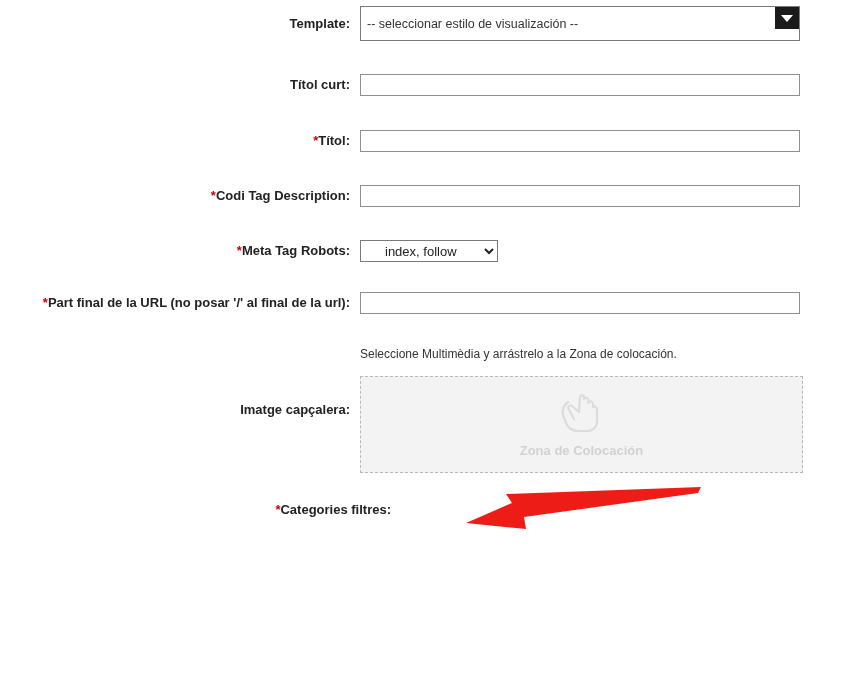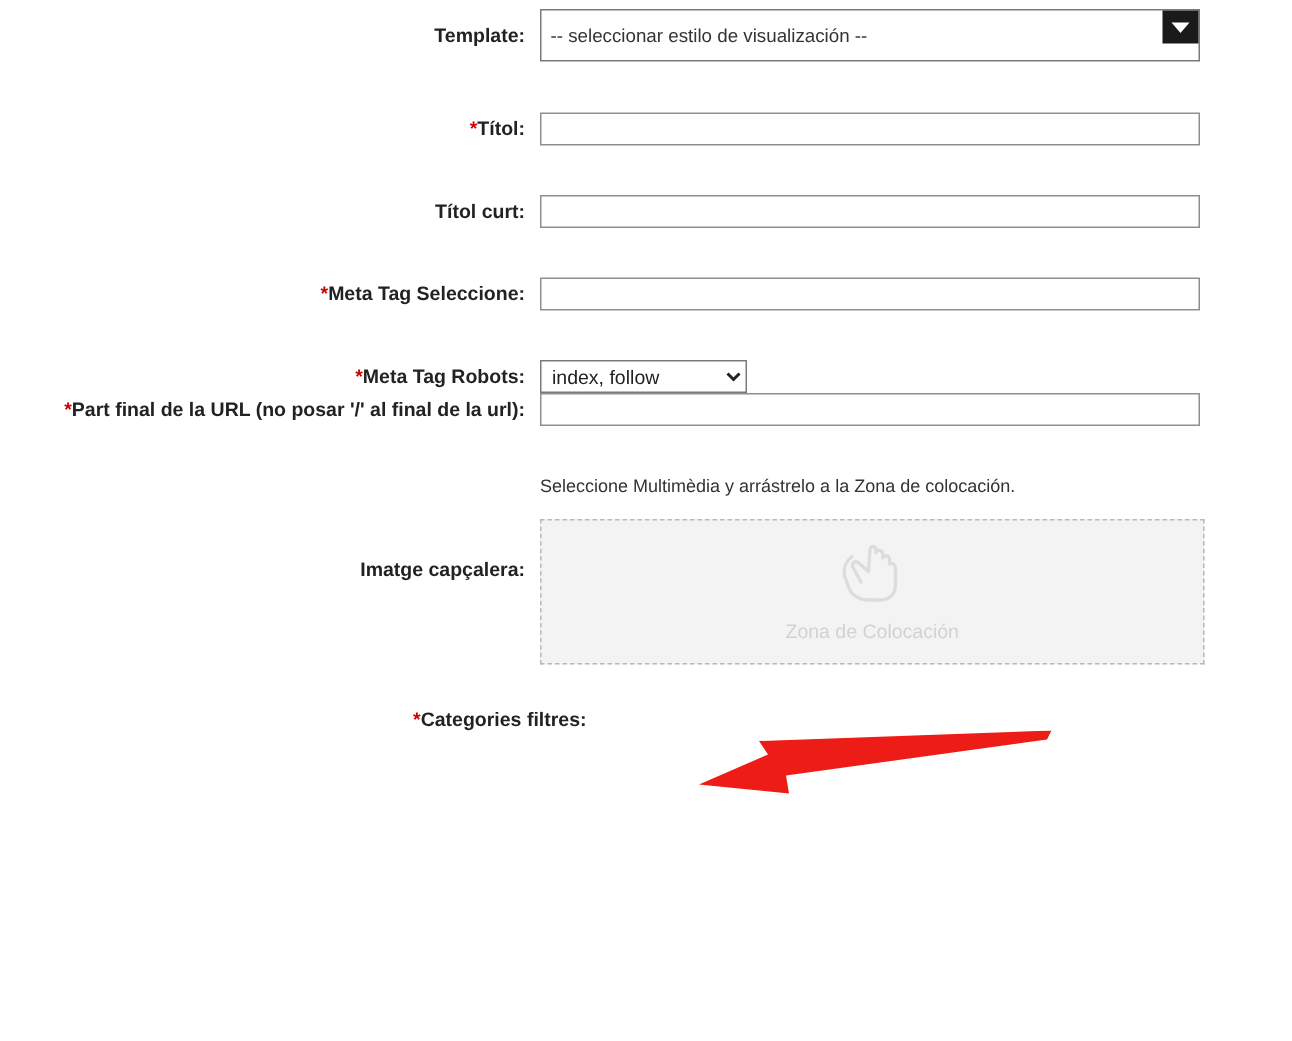--- a/index.html
+++ b/index.html
@@ -91,21 +91,21 @@
     border-top: 7px solid #ffffff;
   }
   .select-robots {
     width: 138px;
     height: 22px;
     box-sizing: border-box;
     border: 1px solid #7a7a7a;
     background: #ffffff;
     font-family: "Liberation Sans", sans-serif;
     font-size: 13px;
-    padding: 1px 3px;
+    padding: 1px 20px;
     color: #222222;
     border-radius: 0;
     appearance: auto;
   }
   .helper-text {
     font-size: 12px;
     color: #333333;
     line-height: 16px;
   }
   .dropzone {
@@ -121,21 +121,21 @@
     justify-content: center;
   }
   .dropzone .dz-icon {
     color: #dcdcdc;
     font-size: 34px;
     line-height: 34px;
     margin-bottom: 4px;
   }
   .dropzone .dz-label {
     color: #d2d2d2;
-    font-weight: normal;
+    font-weight: bold;
     font-size: 13px;
   }
   .multi-list {
     width: 140px;
     box-sizing: border-box;
     border: 1px solid #8f8f8f;
     background: #ffffff;
     padding: 0;
     margin: 0;
     list-style: none;
@@ -150,21 +150,21 @@
   .arrow-annot {
     position: absolute;
     pointer-events: none;
   }
   
   .r-template { margin-top: 6px; }
   .r-titol { margin-top: 34px; }
   .r-titolcurt { margin-top: 33px; }
   .r-meta { margin-top: 33px; }
   .r-robots { margin-top: 33px; }
-  .r-url { }
+  .r-url { margin-top: 30px; }
   .r-imatge { margin-top: 32px; }
   .r-categories { margin-top: 29px; padding-left: 41px; }
 </style>
 </head>
 <body>
 
 <div class="form">
 
   <div class="row r-template">
     <div class="label-cell">
@@ -173,41 +173,41 @@
     <div class="field-cell">
       <div class="select-template">
         <span class="val">-- seleccionar estilo de visualización --</span>
         <span class="arrow-box">
             <span class="tri"></span>
           </span>
       </div>
     </div>
   </div>
 
+  <div class="row r-titolcurt">
+    <div class="label-cell">
+      <span>Títol curt:</span>
+    </div>
+    <div class="field-cell">
+      <input class="text-input" type="text" value="" style="">
+    </div>
+  </div>
+
   <div class="row r-titol">
     <div class="label-cell">
       <span class="req">*</span><span>Títol:</span>
     </div>
     <div class="field-cell">
       <input class="text-input" type="text" value="" style="">
     </div>
   </div>
 
-  <div class="row r-titolcurt">
-    <div class="label-cell">
-      <span>Títol curt:</span>
-    </div>
-    <div class="field-cell">
-      <input class="text-input" type="text" value="" style="">
-    </div>
-  </div>
-
   <div class="row r-meta">
     <div class="label-cell">
-      <span class="req">*</span><span>Meta Tag Seleccione:</span>
+      <span class="req">*</span><span>Codi Tag Description:</span>
     </div>
     <div class="field-cell">
       <input class="text-input" type="text" value="" style="">
     </div>
   </div>
 
   <div class="row r-robots">
     <div class="label-cell">
       <span class="req">*</span><span>Meta Tag Robots:</span>
     </div>

